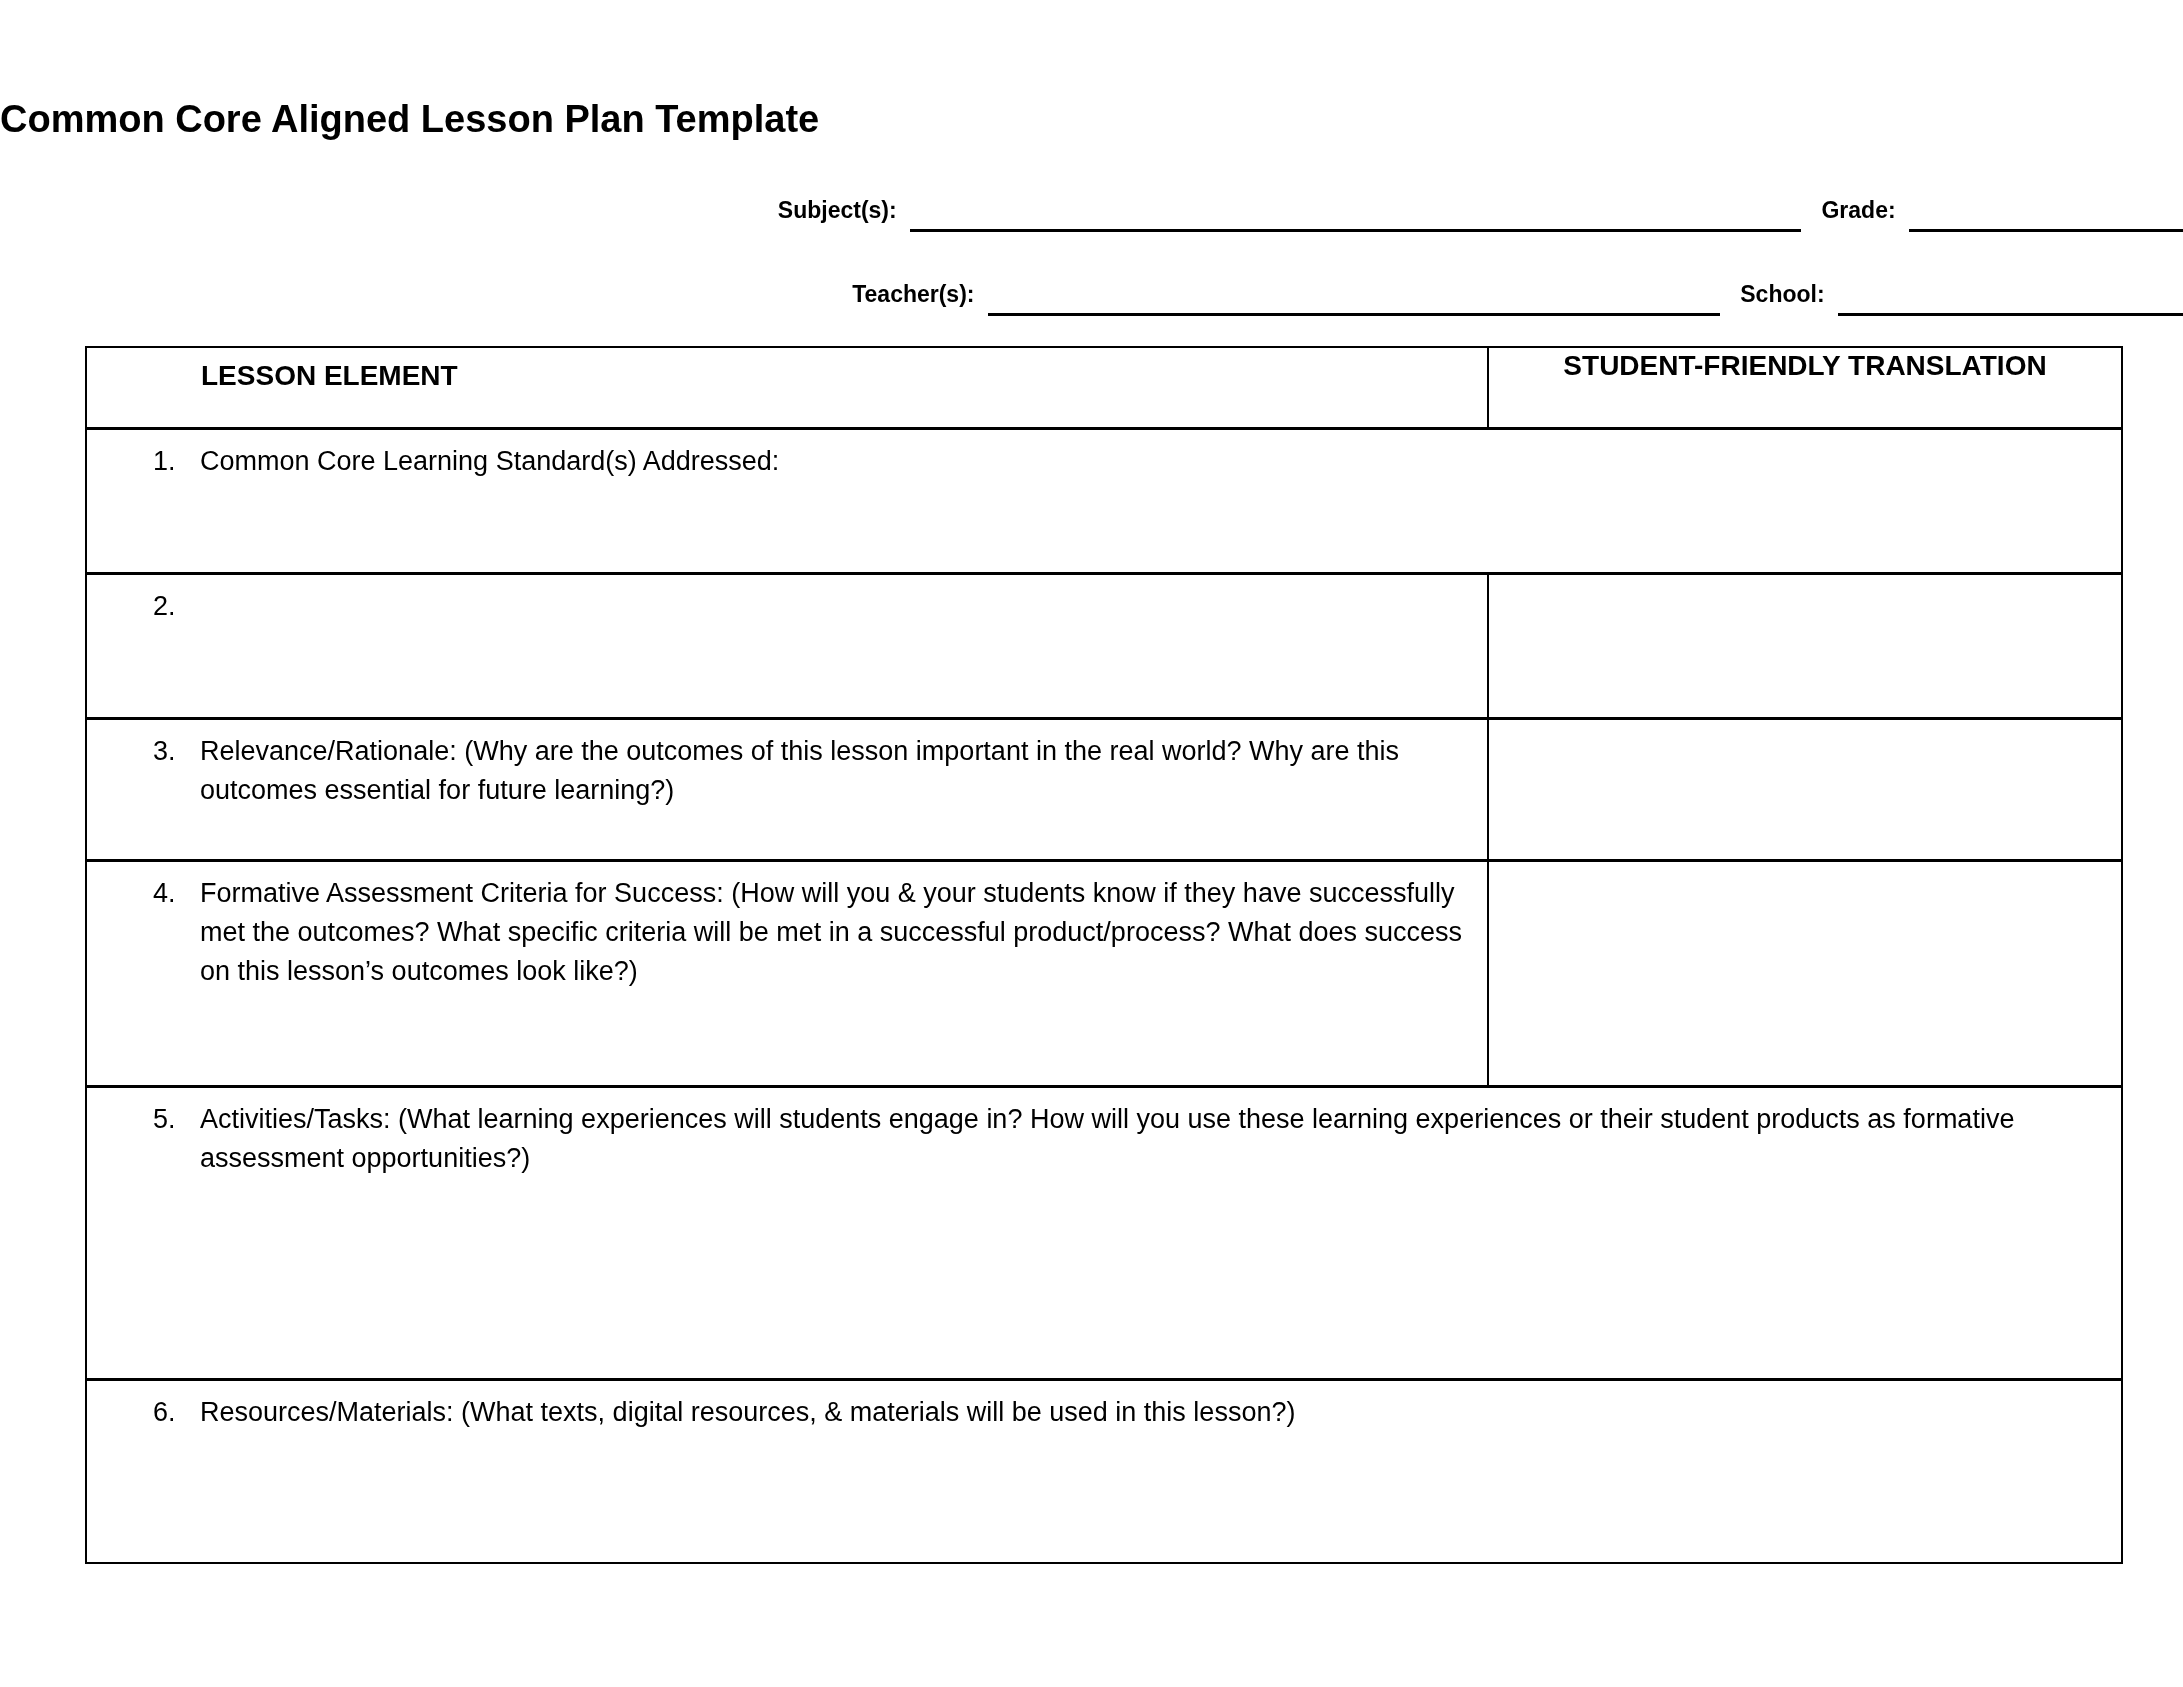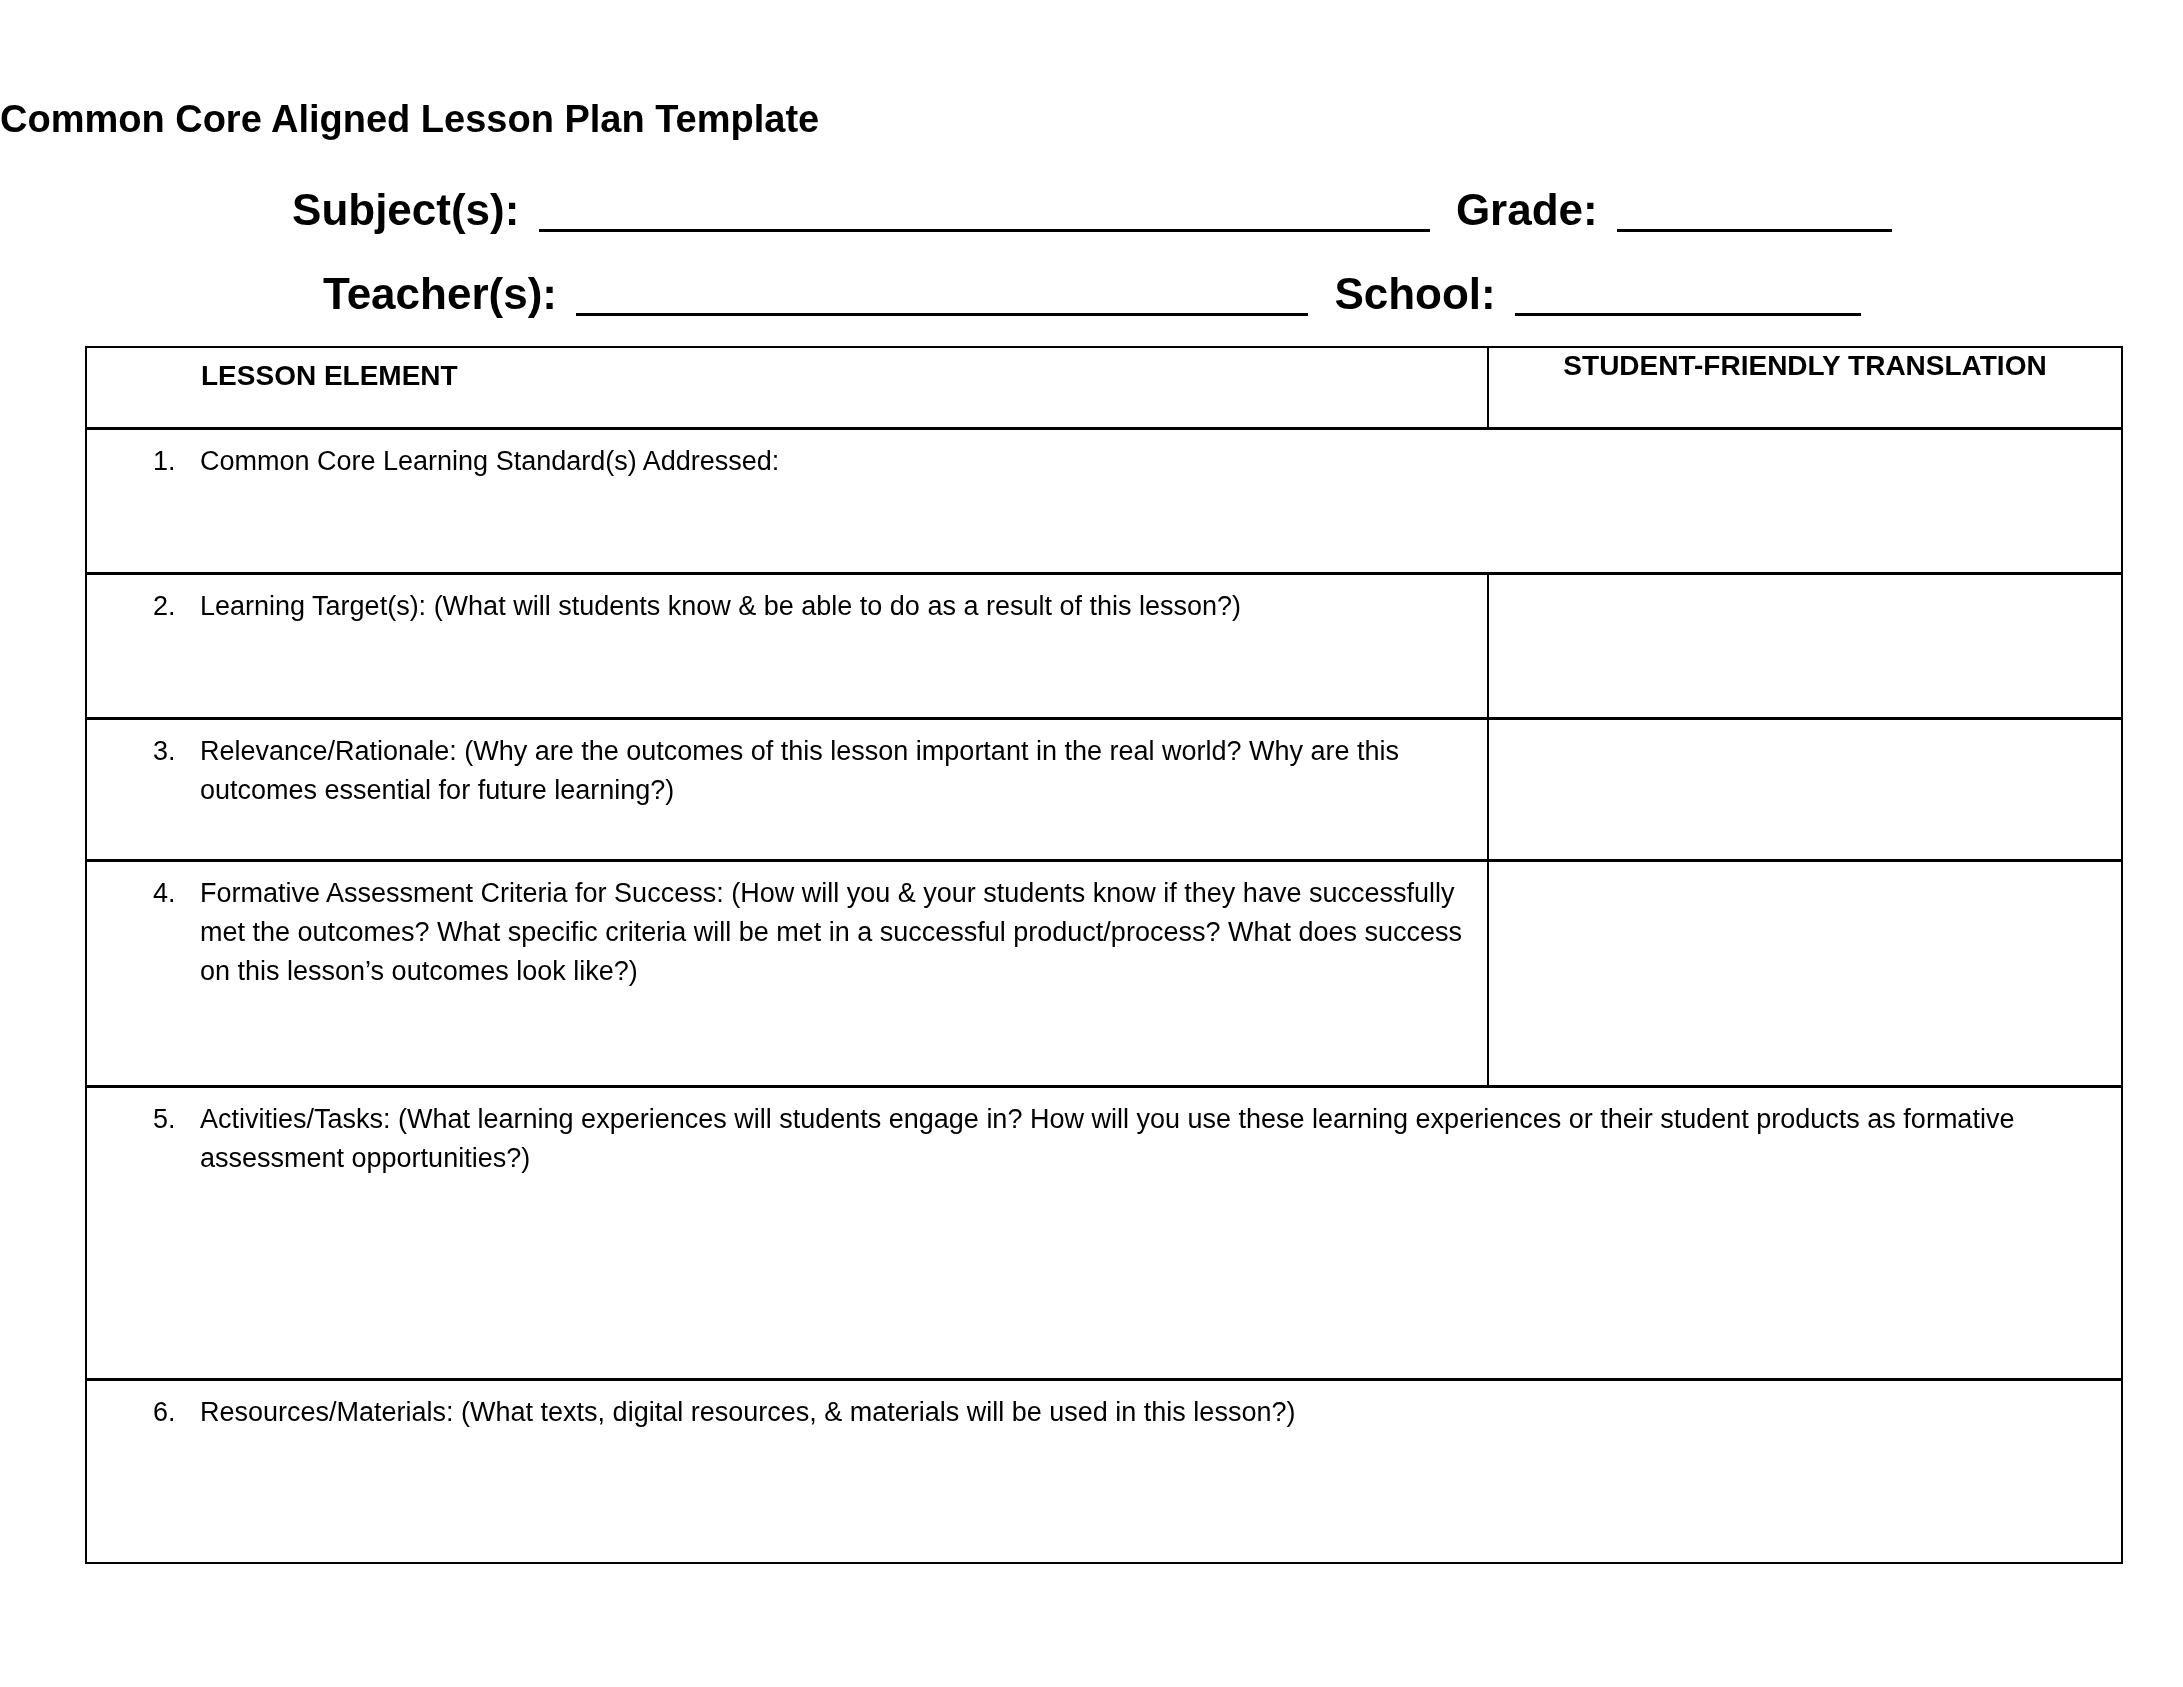--- a/index.html
+++ b/index.html
@@ -11,22 +11,22 @@
     color: #000000;
     font-family: "Liberation Sans", sans-serif;
   }
   .doc-title {
     margin-top: 98px;
     font-size: 38px;
     font-weight: bold;
     letter-spacing: 0px;
   }
   .field-line {
-    text-align: center;
-    font-size: 44px;
+    text-align: right;
+    font-size: 23px;
     font-weight: bold;
     line-height: 44px;
     white-space: nowrap;
   }
   .field-line.line-1 { margin-top: 47px; }
   .field-line.line-2 { margin-top: 40px; }
   .flabel { display: inline-block; }
   .flabel.second { margin-left: 14px; }
   .blank {
     display: inline-block;
@@ -115,21 +115,20 @@
         <span class="num">1.</span>
         <span class="txt">Common Core Learning Standard(s) Addressed:</span>
       </div>
     </div>
   </div>
 
   <div class="trow row-2">
     <div class="cell-left">
       <div class="item">
         <span class="num">2.</span>
-        <span class="txt">Learning Target(s): (What will students know &amp; be able to do as a result of this lesson?)</span>
       </div>
     </div>
     <div class="cell-right"></div>
   </div>
 
   <div class="trow row-3">
     <div class="cell-left">
       <div class="item">
         <span class="num">3.</span>
         <span class="txt">Relevance/Rationale: (Why are the outcomes of this lesson important in the real world? Why are this outcomes essential for future learning?)</span>

